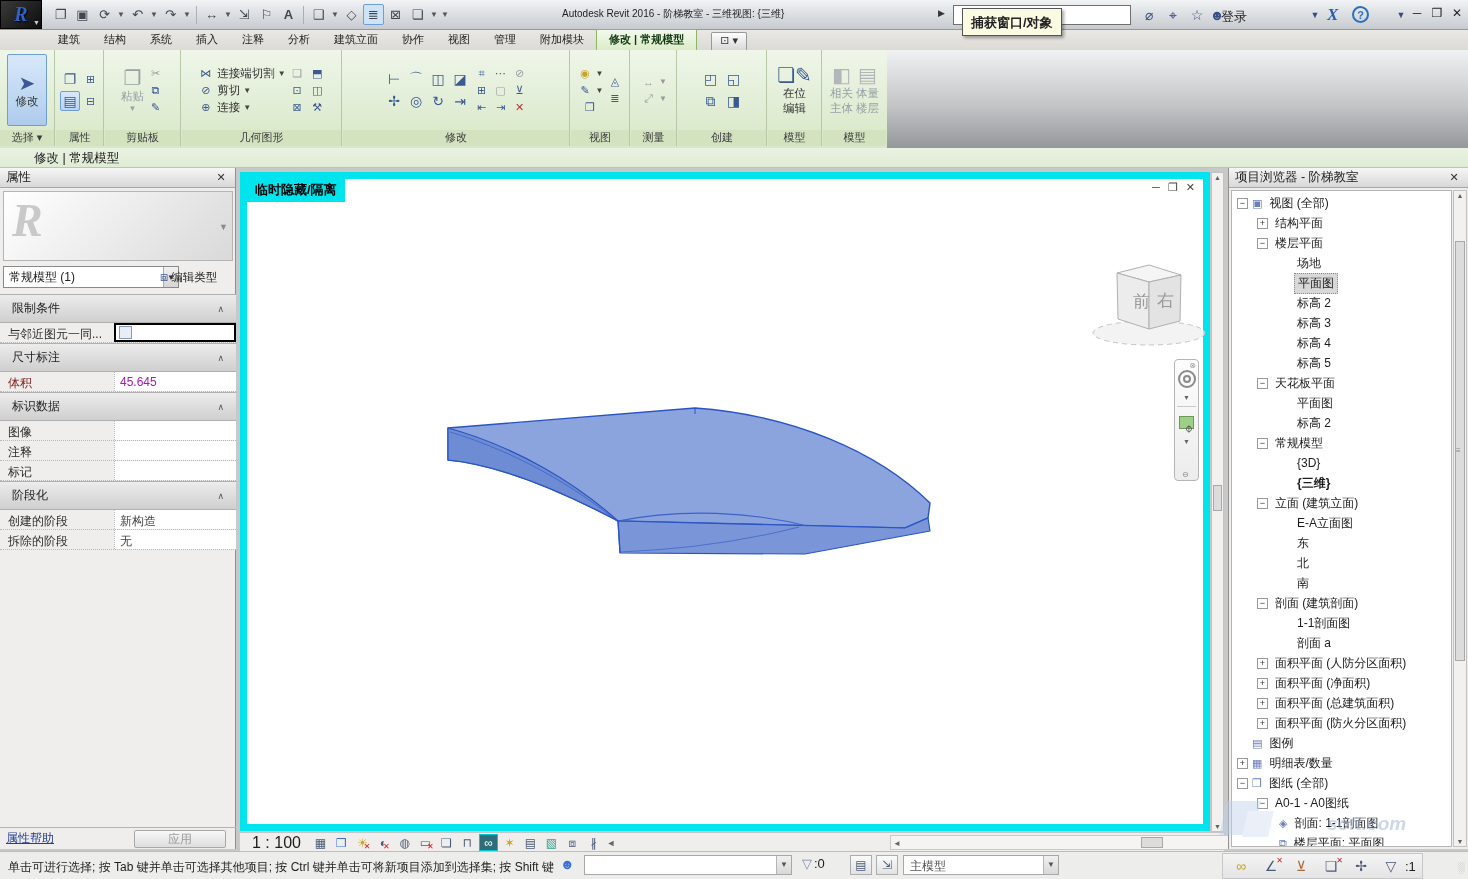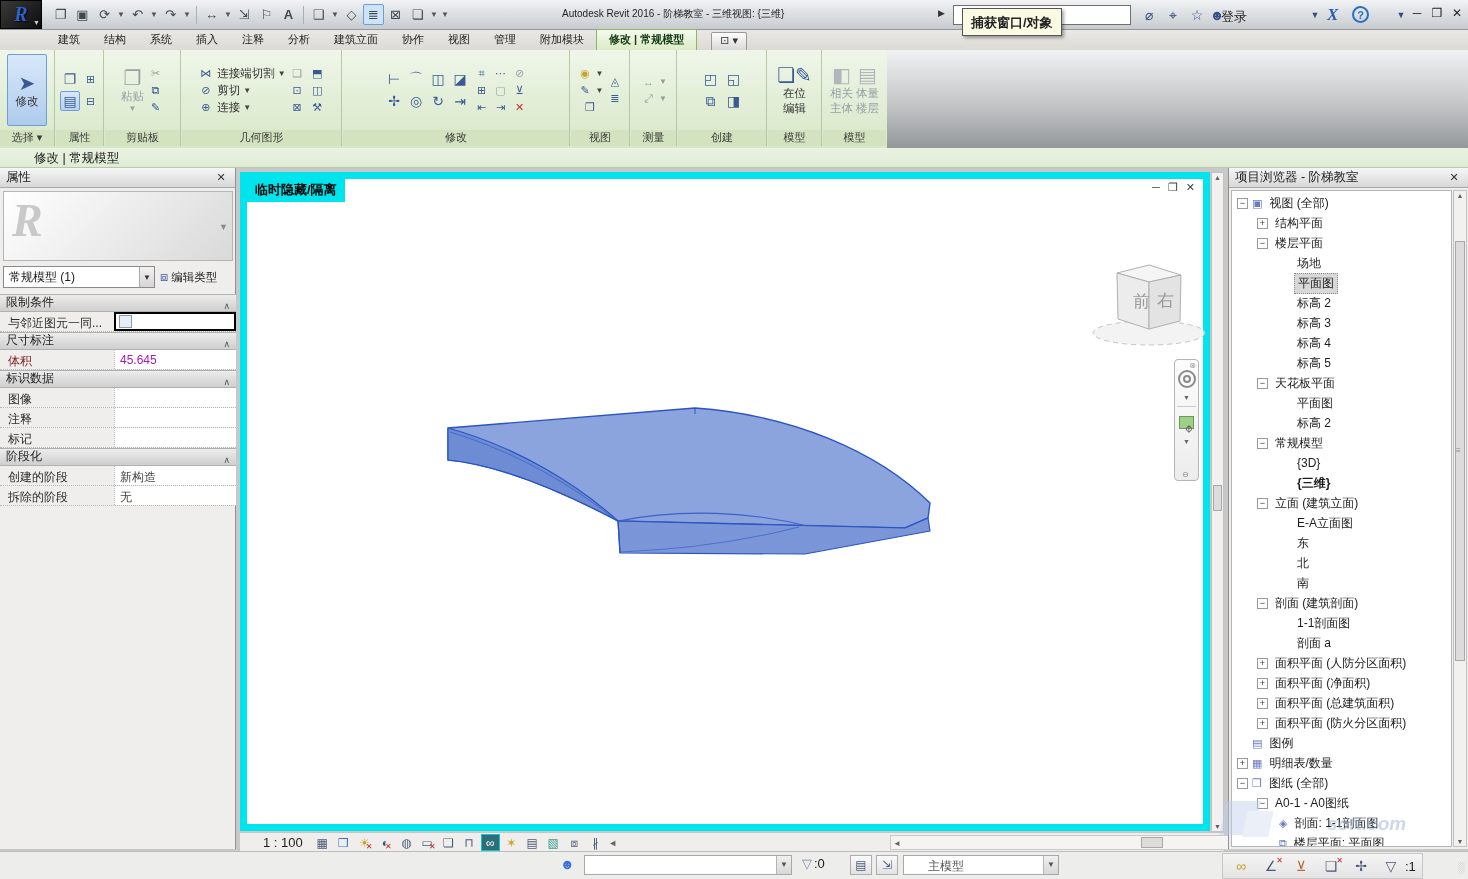--- a/index.html
+++ b/index.html
@@ -49,26 +49,26 @@
 .row{display:flex;align-items:center;gap:2px}
 
 #modebar{position:absolute;left:0;top:148px;width:1468px;height:20px;background:linear-gradient(#eaf2e2,#dfeCd4);border-bottom:1px solid #b9c7ac;font-size:12.5px;padding:2px 0 0 34px;color:#1c1c1c}
 
 #props{position:absolute;left:0;top:168px;width:236px;height:681px;background:#efeeed;border-right:1px solid #909090}
 .palhead{height:20px;background:linear-gradient(#f6f6f6,#d8d8d8);border-bottom:1px solid #a8a8a8;display:flex;align-items:center;padding:0 6px;font-size:12.5px;color:#1b1b1b}
 .palhead .x{margin-left:auto;font-size:11px;color:#333;width:16px;text-align:center}
 #preview{position:absolute;left:3px;top:23px;width:230px;height:70px;background:linear-gradient(135deg,#ffffff,#d9d9d9);border:1px solid #b4b4b4}
 #preview .ghost{position:absolute;left:8px;top:2px;font:bold italic 46px "Liberation Serif",serif;color:#c9c9c9}
 #preview .dd{position:absolute;right:4px;top:30px;font-size:9px;color:#8a8a8a}
-#typesel{position:absolute;left:3px;top:98px;width:152px;height:22px;background:#fff;border:1px solid #8a8a8a;display:flex;align-items:center;padding-left:5px;font-size:12px}
+#typesel{position:absolute;left:3px;top:98px;width:176px;height:22px;background:#fff;border:1px solid #8a8a8a;display:flex;align-items:center;padding-left:5px;font-size:12px}
 #typesel .dd{margin-left:auto;width:15px;height:100%;background:linear-gradient(#f2f2f2,#d5d5d5);border-left:1px solid #aaa;display:flex;align-items:center;justify-content:center;font-size:8px;color:#333}
 #edittype{position:absolute;left:160px;top:98px;width:73px;height:22px;display:flex;align-items:center;gap:3px;font-size:11.5px;color:#222}
 #edittype .ei{color:#3b5a93;font-size:13px}
 #propgrid{position:absolute;left:0px;top:126px;width:236px}
-.sechead{height:18px;background:linear-gradient(#ececec,#cfcfcf);border-top:1px solid #b0b0b0;border-bottom:1px solid #b0b0b0;display:flex;align-items:flex-end;padding:0 6px;font-size:12px;color:#1f1f1f}
+.sechead{height:29px;background:linear-gradient(#ececec,#cfcfcf);border-top:1px solid #b0b0b0;border-bottom:1px solid #b0b0b0;display:flex;align-items:center;padding:0 12px;font-size:12px;color:#1f1f1f}
 .sechead .ch{margin-left:auto;font-size:9px;color:#555}
 .prow{height:20px;display:flex;border-bottom:1px dotted #b8b8b8}
 .plabel{width:114px;padding:3px 0 0 8px;font-size:12px;color:#2d2d2d;white-space:nowrap;overflow:hidden}
 .plabel.dis{color:#7f1d1d}
 .pval{flex:1;background:#fff;border-left:1px dotted #b8b8b8;padding:3px 0 0 5px;font-size:12px;color:#444}
 .pval.seled{border:2px solid #000;padding:1px 0 0 3px}
 .cb{display:inline-block;width:13px;height:13px;background:#e8eef5;border:1px solid #8a9bb0}
 .pval.dis{color:#a21caf}
 #propfoot{position:absolute;left:0;bottom:0;width:236px;height:22px;border-top:1px solid #b5b5b5;display:flex;align-items:center}
 #prophelp{margin-left:6px;color:#27418f;text-decoration:underline;font-size:12px}
@@ -87,21 +87,21 @@
 #navbar .d2{position:absolute;left:8px;top:78px;font-size:7px;color:#666}
 #navbar .hr{position:absolute;left:2px;top:46px;width:19px;border-top:1px solid #c9c9c9}
 #navbar .mn{position:absolute;left:7px;bottom:1px;font-size:8px;color:#888}
 
 #vscroll{position:absolute;left:1211px;top:172px;width:13px;height:660px;background:#f2f1f0;border:1px solid #c2c2c2}
 #vscroll .up{position:absolute;top:1px;left:0;width:11px;text-align:center;font-size:7px;color:#606060}
 #vscroll .dn{position:absolute;bottom:1px;left:0;width:11px;text-align:center;font-size:7px;color:#606060}
 #vscroll .th{position:absolute;left:1px;top:312px;width:9px;height:26px;background:#dcdcdc;border:1px solid #a8a8a8}
 
 #vcb{position:absolute;left:240px;top:832px;width:984px;height:20px;background:#efeeec;border-top:1px solid #c5c5c5;display:flex;align-items:center}
-#scaleTxt{margin-left:23px;font-size:13px;color:#1d1d1d;white-space:nowrap}
+#scaleTxt{margin-left:12px;font-size:16px;color:#1d1d1d;white-space:nowrap}
 .vci{width:19px;height:17px;display:flex;align-items:center;justify-content:center;font-size:12px;color:#4a5a78;margin:0 1px}
 .vci.on{background:#2f6e78;color:#fff;border:1px solid #00c8d4}
 .vci .rx{position:relative;left:-4px;top:4px;color:#c22;font-size:8px;width:0}
 #hscroll{position:absolute;left:650px;top:2px;width:548px;height:15px;background:#f5f4f3;border:1px solid #c9c9c9}
 #hscroll .la{position:absolute;left:2px;top:3px;font-size:8px;color:#666}
 #hscroll .th{position:absolute;left:250px;top:1px;width:22px;height:11px;background:#dcdcdc;border:1px solid #a8a8a8}
 
 #browser{position:absolute;left:1228px;top:168px;width:240px;height:681px;background:#efeeed;border-left:1px solid #909090}
 #tree{position:absolute;left:2px;top:22px;right:16px;bottom:2px;background:#fff;border:1px solid #b5b5b5;overflow:hidden;padding-top:2px}
 .trow{height:20px;display:flex;align-items:center;white-space:nowrap}
@@ -123,21 +123,21 @@
 #watermark .wt{position:absolute;left:112px;top:18px;font:bold italic 19px "Liberation Sans",sans-serif;color:#8fa8cc}
 
 #statusbar{position:absolute;left:0;top:851px;width:1468px;height:28px;background:#ededec;border-top:1px solid #bdbdbd}
 #hint{position:absolute;left:8px;top:7px;font-size:12px;color:#1e1e1e;white-space:nowrap}
 #wsicon{position:absolute;left:560px;top:4px;font-size:14px;color:#3a6fd8}
 #wscombo{position:absolute;left:584px;top:3px;width:208px;height:20px;background:#fff;border:1px solid #a8a8a8}
 #wscombo .dd{position:absolute;right:0;top:0;width:15px;height:18px;background:linear-gradient(#f0f0f0,#d8d8d8);border-left:1px solid #b5b5b5;font-size:8px;color:#555;text-align:center;line-height:18px}
 #midfilter{position:absolute;left:802px;top:4px;display:flex;align-items:center;gap:2px;font-size:13px;color:#1d1d1d}
 #midfilter .fn{color:#7a8aa8;font-size:13px}
 .sbtn{position:absolute;top:3px;width:22px;height:20px;background:linear-gradient(#fafafa,#e2e2e2);border:1px solid #adadad;display:flex;align-items:center;justify-content:center;font-size:12px;color:#4a5a78}
-#docombo{position:absolute;left:903px;top:3px;width:156px;height:20px;background:#fff;border:1px solid #a8a8a8;font-size:12px;color:#555;padding:2px 0 0 24px}
+#docombo{position:absolute;left:903px;top:3px;width:156px;height:20px;background:#fff;border:1px solid #a8a8a8;font-size:12px;color:#555;padding:2px 0 0 6px}
 #docombo .dd{position:absolute;right:0;top:0;width:15px;height:18px;background:linear-gradient(#f0f0f0,#d8d8d8);border-left:1px solid #b5b5b5;font-size:8px;color:#555;text-align:center;line-height:18px}
 #seltools{position:absolute;left:1222px;top:1px;height:26px;display:flex;align-items:center;gap:6px;padding:0 6px;background:linear-gradient(#f4f4f4,#e4e4e4);border:1px solid #c6c6c6}
 .sic{width:24px;height:22px;display:flex;align-items:center;justify-content:center;font-size:14px;color:#4a5a78;position:relative}
 .sic .ov{position:absolute;right:0;top:1px;font-size:8px;color:#c22;font-weight:bold}
 #selcount{font-size:13px;color:#1d1d1d;margin-left:-4px}
 #grip{position:absolute;right:2px;top:10px;font-size:10px;color:#aaa;letter-spacing:1px}
 </style>
 </head>
 <body>
 
@@ -461,20 +461,24 @@
       </div>
     <div class="prow">
         <span class="plabel">创建的阶段</span>
         <span class="pval">新构造</span>
       </div>
     <div class="prow">
         <span class="plabel">拆除的阶段</span>
         <span class="pval">无</span>
       </div>
   </div>
+  <div id="propfoot">
+    <span id="prophelp">属性帮助</span>
+    <span id="applybtn">应用</span>
+  </div>
 </div>
 
 <div id="viewport">
   <svg width="956" height="645" viewBox="0 0 956 645" style="position:absolute;left:0;top:0">
 
     <path d="M201,249 L448,229 C545,236 630,272 683,324 L681,339 L658,349 L371,342 C320,315 255,286 201,281 Z" fill="#7e9ada" fill-opacity="0.9" stroke="#2a54c4" stroke-width="1.4" stroke-linejoin="round"></path>
     <path d="M201,249 C270,268 330,305 371,342 C320,315 255,286 201,281 Z" fill="#6d8bd3" fill-opacity="0.95" stroke="#2a54c4" stroke-width="1.2" stroke-linejoin="round"></path>
     <path d="M371,342 L658,349 L681,339 L683,352 L558,375 L373,374 Z" fill="#7490d6" fill-opacity="0.95" stroke="#2a54c4" stroke-width="1.2" stroke-linejoin="round"></path>
     <path d="M374,373 Q470,369 552,348" fill="none" stroke="#4a6fce" stroke-width="1.1"></path>
     <path d="M371,342 C436,329 505,333 560,347" fill="none" stroke="#3c62c9" stroke-width="1.1"></path>
@@ -692,20 +696,21 @@
   </div>
 </div>
 
 <div id="watermark">
   <span class="sq1"></span>
   <span class="sq2"></span>
   <span class="wt">soft.com</span>
 </div>
 
 <div id="statusbar">
+  <span id="hint">单击可进行选择; 按 Tab 键并单击可选择其他项目; 按 Ctrl 键并单击可将新项目添加到选择集; 按 Shift 键</span>
   <span id="wsicon">☻</span>
   <span id="wscombo"><span></span><span class="dd">▼</span></span>
   <span id="midfilter">
       <span class="fn">▽</span>
       <span>:0</span>
     </span>
   <span class="sbtn" style="left:850px">▤</span>
   <span class="sbtn" style="left:876px">⇲</span>
   <span id="docombo"><span>主模型</span><span class="dd">▼</span></span>
   <span id="seltools">

